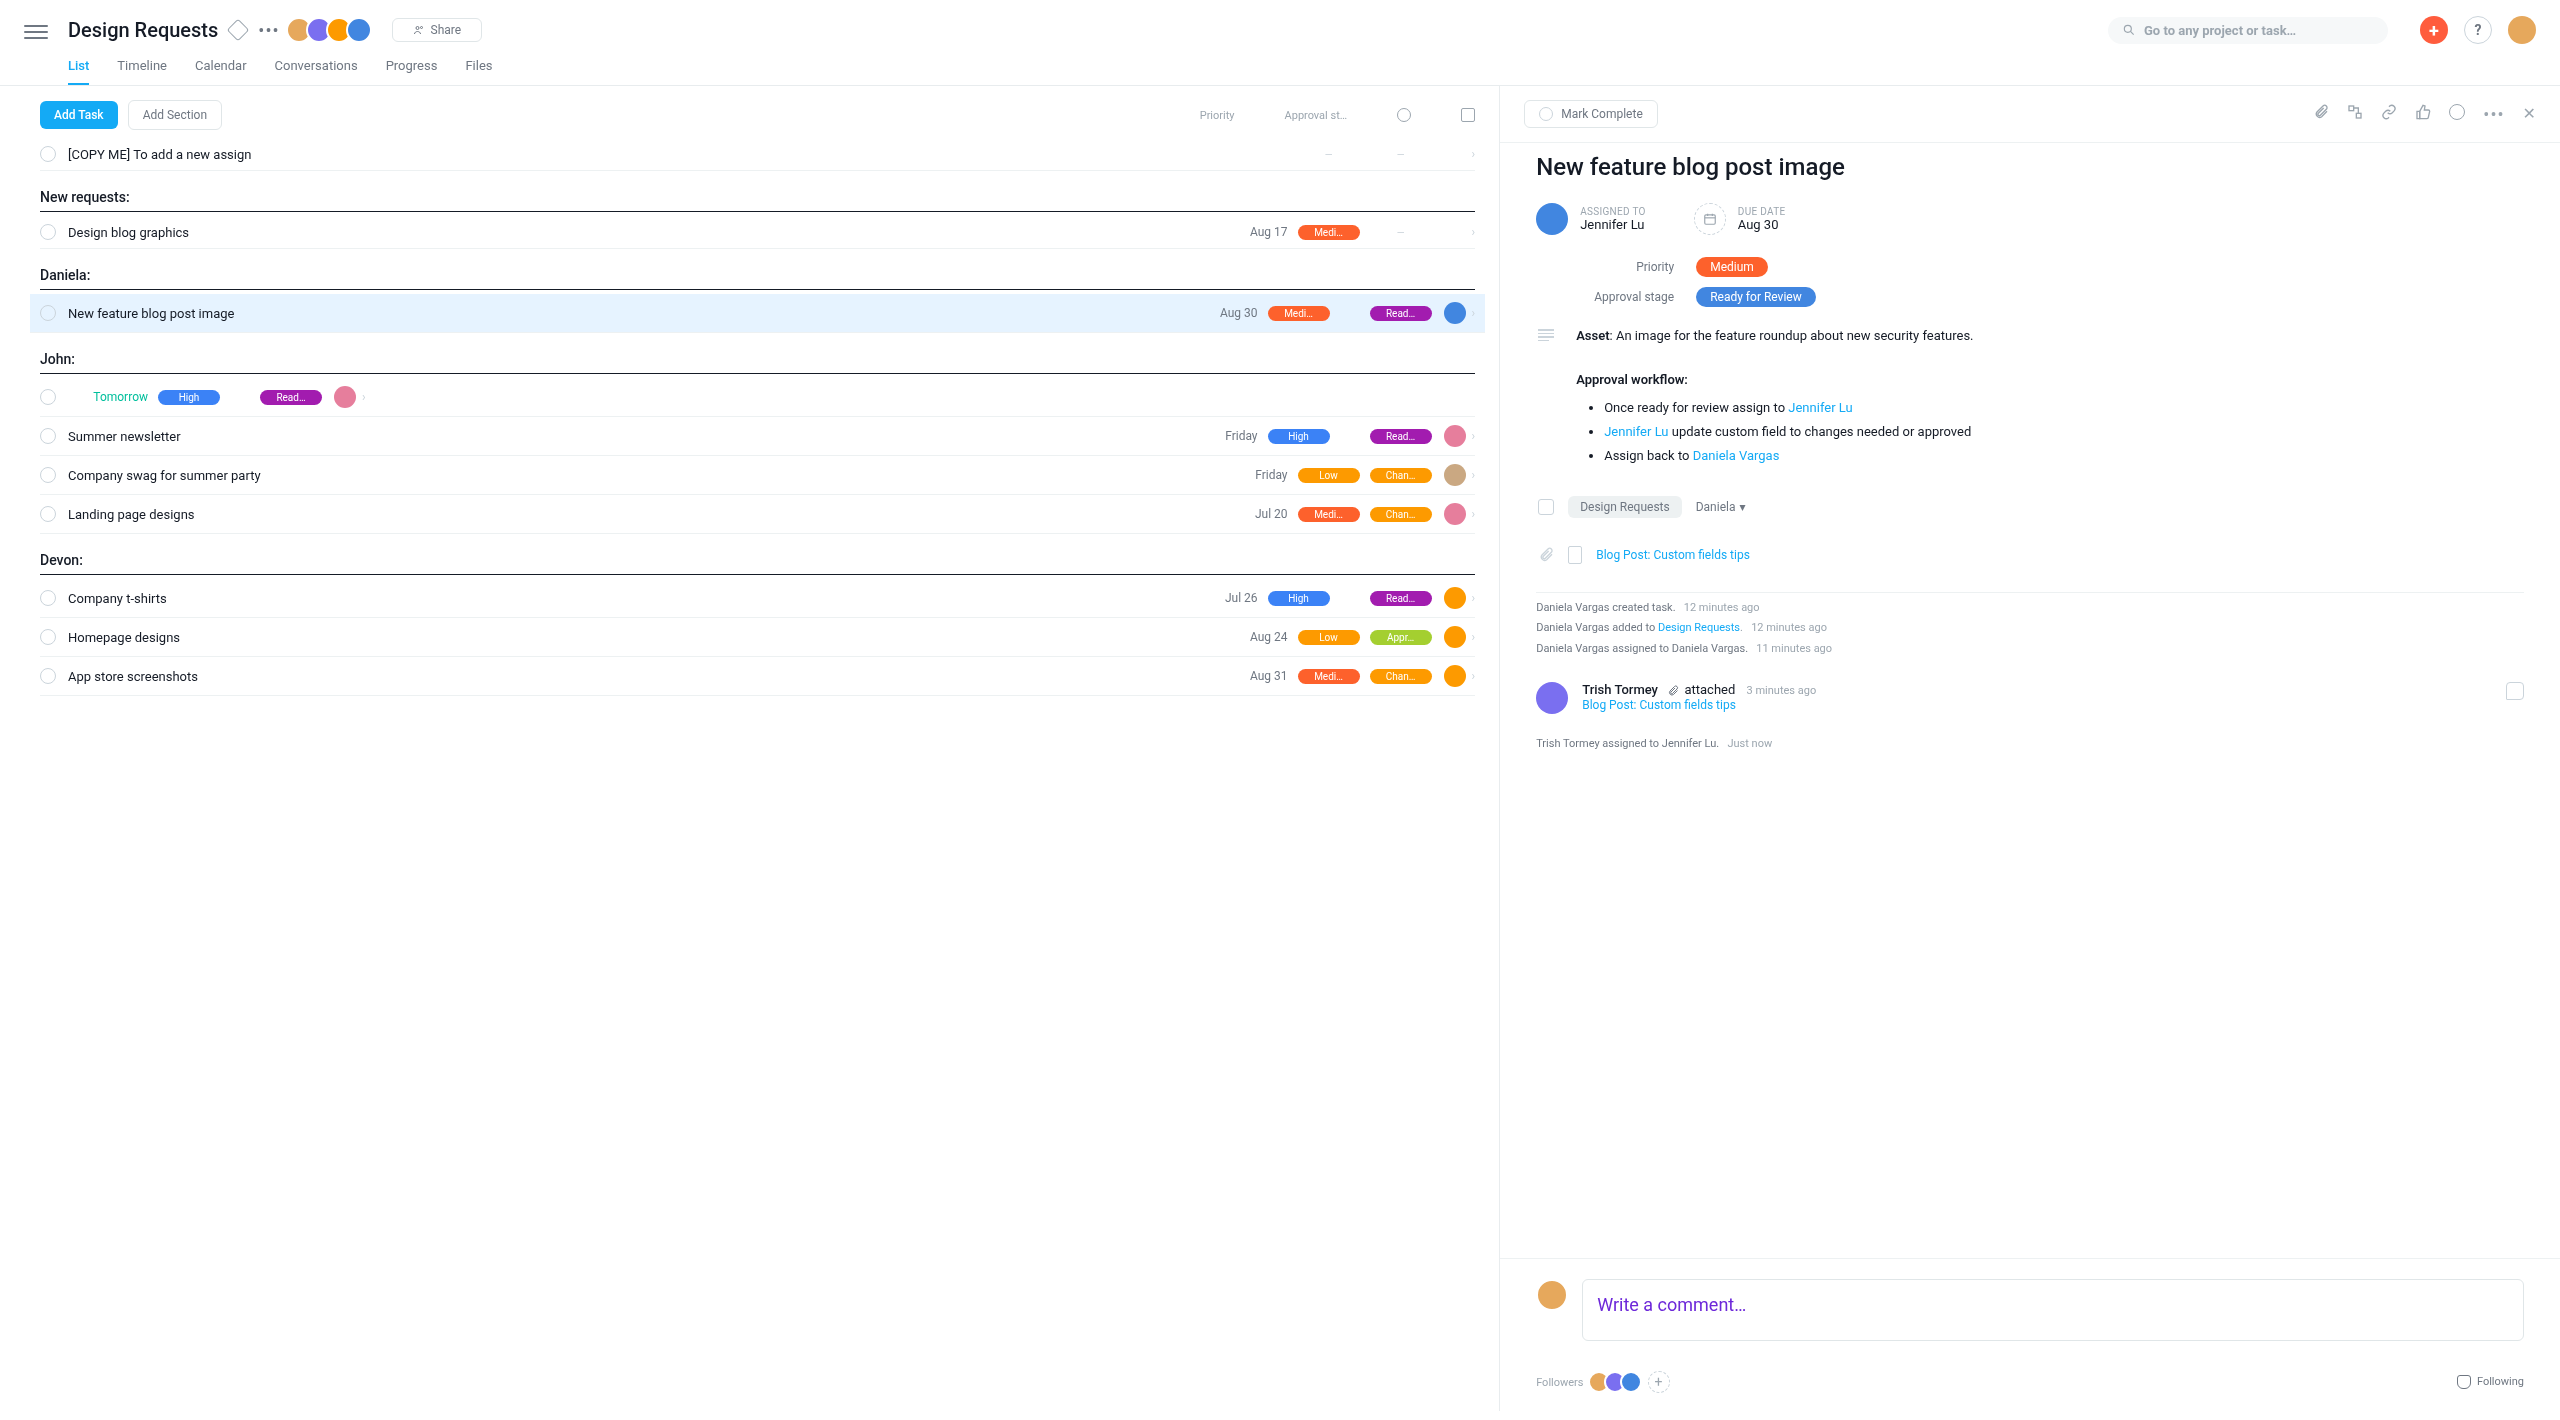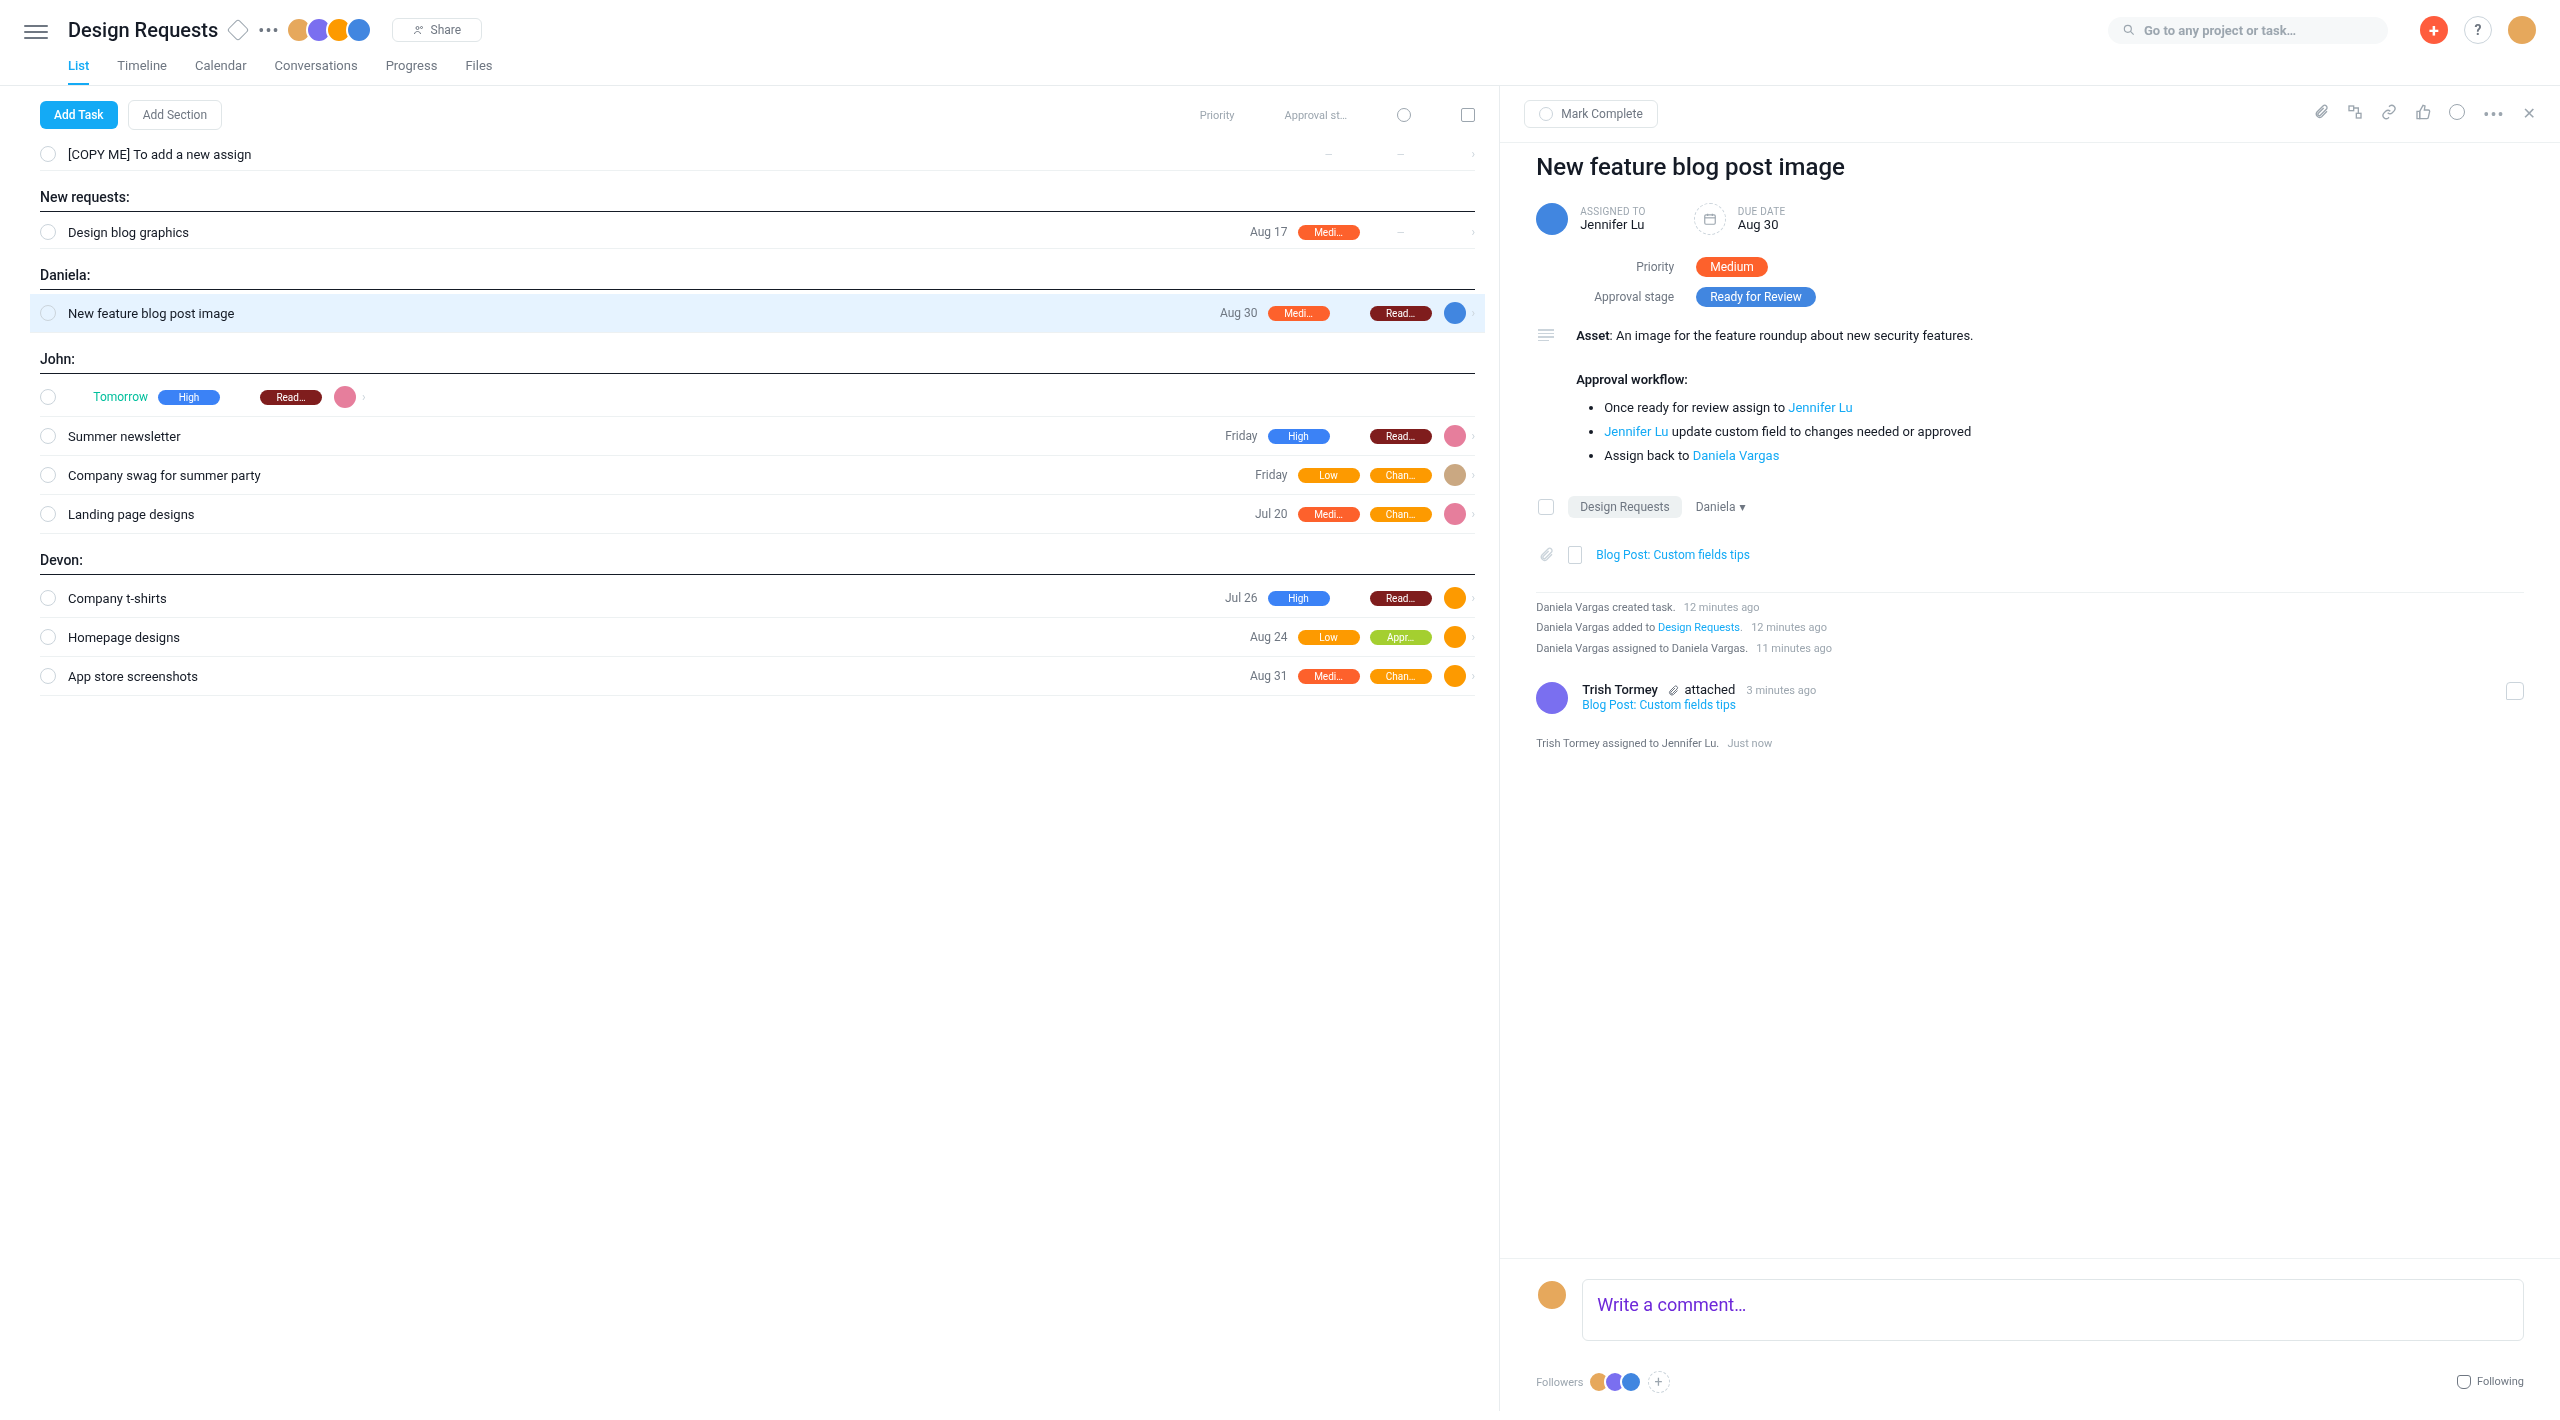--- a/index.html
+++ b/index.html
@@ -55,21 +55,21 @@
   .task-row.selected { background: #e6f3ff; margin: 0 -10px; padding: 8px 10px; }
   .check-circle { width: 16px; height: 16px; border: 1.3px solid #cbd4db; border-radius: 50%; margin-right: 12px; flex-shrink: 0; }
   .task-name { flex-grow: 1; color: #151b26; font-size: 13px; }
   .task-date { width: 80px; text-align: right; color: #6f7782; font-size: 12px; }
   .task-date.green { color: #00bf9c; }
   .pill { border-radius: 10px; padding: 2px 10px; font-size: 10px; color: #fff; width: 62px; text-align: center; overflow: hidden; white-space: nowrap; text-overflow: ellipsis; margin-left: 10px; }
   .pill.empty { color: #cbd4db; background: none; }
   .pill.high { background: #3b82f6; }
   .pill.medium { background: #fd612c; }
   .pill.low { background: #fd9a00; }
-  .pill.ready { background: #7f1d1d; margin-left: 40px; }
+  .pill.ready { background: #a21caf; margin-left: 40px; }
   .pill.changes { background: #fd9a00; }
   .pill.approved { background: #a4cf30; }
   .task-assignee { width: 22px; height: 22px; border-radius: 50%; margin-left: 12px; flex-shrink: 0; }
   .chevron { color: #cbd4db; margin-left: 6px; font-size: 12px; }
 
   
   .detail-header { display: flex; align-items: center; padding: 14px 24px; border-bottom: 1px solid #edf1f2; gap: 14px; }
   .mark-complete { display: flex; align-items: center; gap: 8px; border: 1px solid #e0e6e8; border-radius: 6px; padding: 6px 14px; font-size: 12px; color: #6f7782; cursor: pointer; }
   .mark-complete .check-circle { margin-right: 0; width: 14px; height: 14px; }
   .right-icons { margin-left: auto; display: flex; gap: 18px; color: #9ca6af; }

